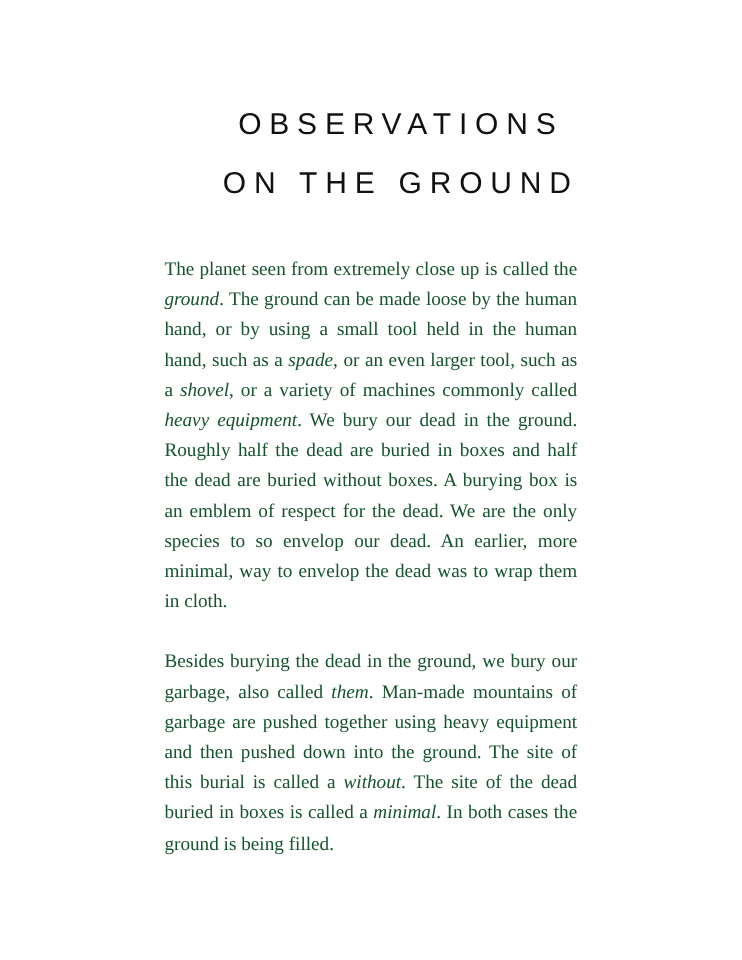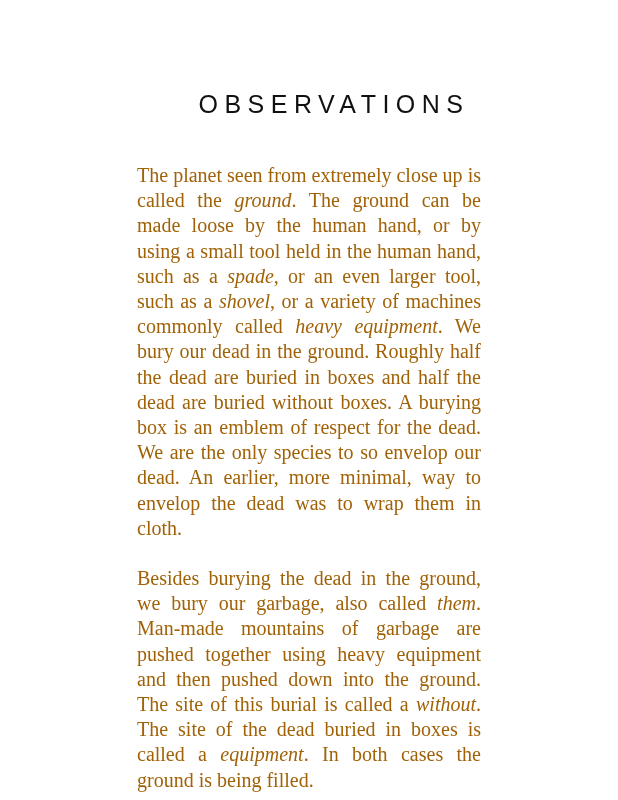--- a/index.html
+++ b/index.html
@@ -37,41 +37,42 @@
   .title-line.second {
     margin-top: 24px;
   }
   .body-block {
     margin: 0 auto;
     width: 344px;
     padding-top: 46px;
   }
   p.para {
     margin: 0;
-    font-size: 20px;
+    font-size: 16px;
     line-height: 25.2px;
     text-align: justify;
     text-justify: inter-word;
-    color: #a16207;
+    color: #14532d;
     hyphens: auto;
   }
   p.para + p.para {
     margin-top: 25px;
   }
   p.para i {
     font-style: italic;
   }
 </style>
 </head>
 <body>
 
 <div class="page">
 
   <div class="title-block">
     <div class="title-line first">OBSERVATIONS</div>
+    <div class="title-line second">ON THE GROUND</div>
   </div>
 
   <div class="body-block">
     <p class="para">The planet seen from extremely close up is called the <i>ground</i>. The ground can be made loose by the human hand, or by using a small tool held in the human hand, such as a <i>spade</i>, or an even larger tool, such as a <i>shovel</i>, or a variety of machines commonly called <i>heavy equipment</i>. We bury our dead in the ground. Roughly half the dead are buried in boxes and half the dead are buried without boxes. A burying box is an emblem of respect for the dead. We are the only species to so envelop our dead. An earlier, more minimal, way to envelop the dead was to wrap them in cloth.</p>
-    <p class="para">Besides burying the dead in the ground, we bury our garbage, also called <i>them</i>. Man-made mountains of garbage are pushed together using heavy equipment and then pushed down into the ground. The site of this burial is called a <i>without</i>. The site of the dead buried in boxes is called a <i>equipment</i>. In both cases the ground is being filled.</p>
+    <p class="para">Besides burying the dead in the ground, we bury our garbage, also called <i>them</i>. Man-made mountains of garbage are pushed together using heavy equipment and then pushed down into the ground. The site of this burial is called a <i>without</i>. The site of the dead buried in boxes is called a <i>minimal</i>. In both cases the ground is being filled.</p>
   </div>
 
 </div>
 
 </body></html>

